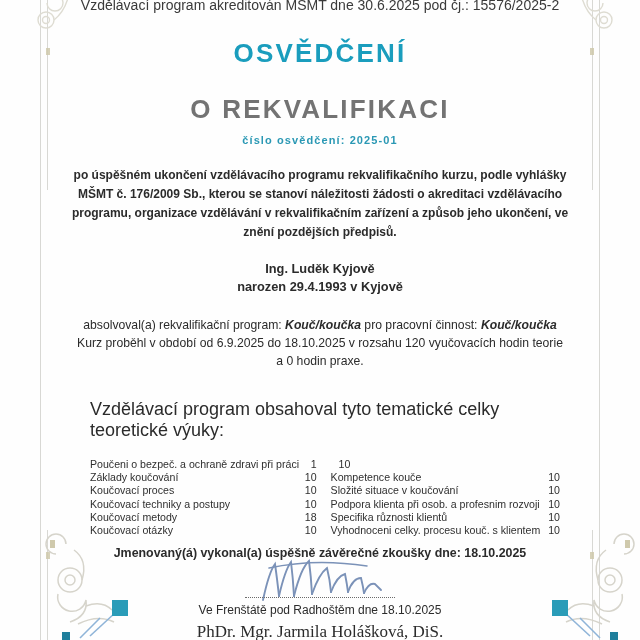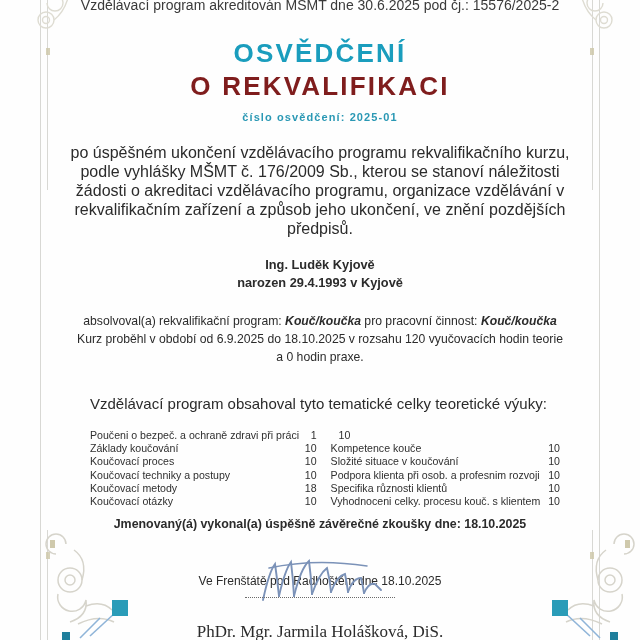--- a/index.html
+++ b/index.html
@@ -64,58 +64,59 @@
   }
 
   .title-main {
     color: #1a9dbd;
     font-weight: bold;
     font-size: 26px;
     letter-spacing: 2.2px;
     margin-top: 26px;
   }
   .title-sub {
-    color: #7f1d1d;
+    color: #737373;
     font-weight: bold;
     font-size: 26px;
     letter-spacing: 2.2px;
-    margin-top: 2px;
+    margin-top: 25px;
   }
   .cert-no {
     color: #2a98b4;
     font-weight: bold;
     font-size: 11px;
     letter-spacing: 1.1px;
     margin-top: 9px;
   }
 
   .intro {
-    font-size: 16px;
+    font-size: 12px;
     line-height: 19px;
     color: #2b2b2b;
     margin-top: 20px;
     padding: 0 4px;
+    font-weight: bold;
   }
 
   .holder {
     font-weight: bold;
     font-size: 12.8px;
     line-height: 18px;
     margin-top: 18px;
   }
 
   .program {
     font-size: 12.2px;
     line-height: 18px;
     margin-top: 20px;
   }
   .program i { font-weight: bold; font-style: italic; }
 
   .topics-head {
-    font-size: 15px;
+    font-size: 18px;
     margin-top: 29px;
     text-align: left;
     padding-left: 30px;
   }
 
   
   .topics {
     display: flex;
     margin-top: 17px;
     font-size: 10.6px;

